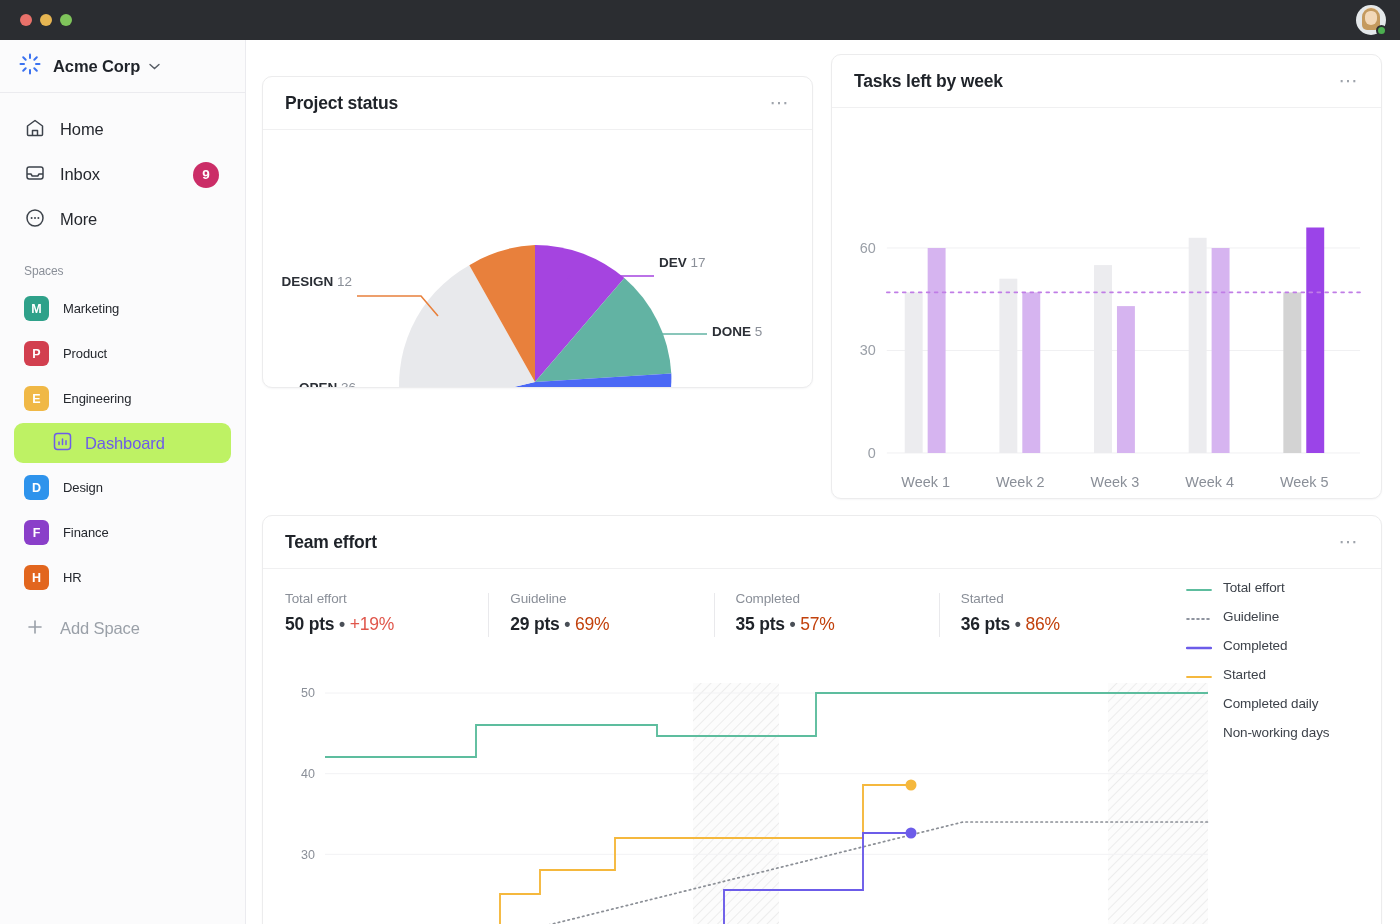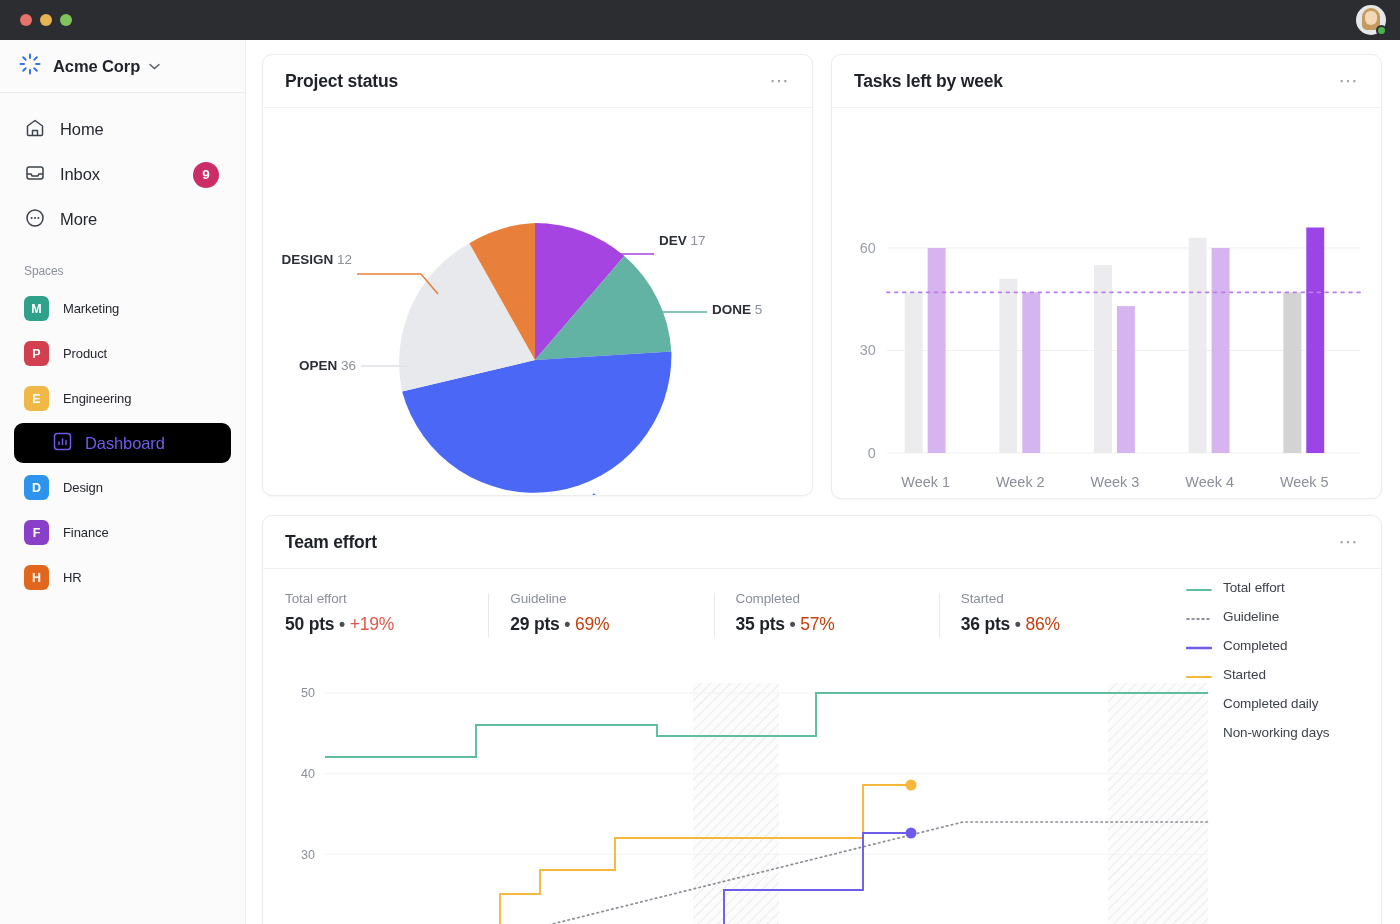--- a/index.html
+++ b/index.html
@@ -76,21 +76,21 @@
   .sq {
     width: 25px; height: 25px; border-radius: 6px; color: #fff;
     font-size: 12.5px; font-weight: 700; display: flex;
     align-items: center; justify-content: center; flex: 0 0 25px;
   }
   .space-label { font-size: 13px; color: #25282e; letter-spacing: -0.1px; }
   .sub-item {
     height: 40px; margin: 2px 0; display: flex; align-items: center; gap: 12px;
     padding: 0 10px 0 38px; border-radius: 9px; cursor: pointer;
   }
-  .sub-item.active { background: #000000; }
+  .sub-item.active { background: #bef264; }
   .sub-label { font-size: 16.5px; color: #6c5ce9; font-weight: 500; letter-spacing: -0.1px; }
   .add-space {
     height: 45px; display: flex; align-items: center; gap: 14px;
     padding: 0 10px; margin: 6px 14px 0 14px; border-radius: 8px; cursor: pointer;
   }
   .add-label { font-size: 16.5px; color: #9aa0a8; letter-spacing: -0.1px; }
 
   
   .main { flex: 1; background: #fff; padding: 14px 18px 0 16px; overflow: hidden; }
   .row { display: flex; gap: 18px; }
@@ -98,21 +98,21 @@
     background: #fff; border: 1px solid #ececed; border-radius: 10px;
     box-shadow: 0 1px 2px rgba(16,24,40,0.04); overflow: hidden;
   }
   .card-head {
     height: 53px; display: flex; align-items: center; justify-content: space-between;
     padding: 0 22px; border-bottom: 1px solid #f0f0f1;
   }
   .card-title { font-size: 17.5px; font-weight: 700; color: #1f2329; letter-spacing: -0.2px; }
   .kebab { color: #9ea3ab; font-size: 19px; letter-spacing: 1.5px; line-height: 10px; cursor: pointer; }
 
-  .card-pie { width: 551px; flex: 0 0 551px; height: 442px; }
+  .card-pie { width: 551px; flex: 0 0 551px; height: 312px; margin-top: 22px; }
   .card-bar { flex: 1; height: 445px; }
   .card-effort { margin-top: 16px; width: 100%; height: 420px; }
 
   .pie-body { position: relative; height: 391px; }
   .bar-body { position: relative; height: 391px; }
   .effort-body { position: relative; height: 366px; }
 
   .stats { display: flex; padding: 22px 22px 0 22px; }
   .stat { flex: 1; padding-left: 22px; position: relative; }
   .stat:first-child { padding-left: 0; }
@@ -242,20 +242,29 @@
         <div class="space-item">
           <span class="sq" style="background:#8a3fc9">F</span>
           <span class="space-label">Finance</span>
         </div>
         <div class="space-item">
           <span class="sq" style="background:#e2661e">H</span>
           <span class="space-label">HR</span>
         </div>
       </div>
 
+      <div class="add-space">
+        <span>
+          <svg width="22" height="22" viewBox="0 0 22 22" stroke="#9aa0a8" stroke-width="1.6" stroke-linecap="round">
+            <line x1="11" y1="5" x2="11" y2="17"></line>
+              <line x1="5" y1="11" x2="17" y2="11"></line>
+          </svg>
+        </span>
+        <span class="add-label">Add Space</span>
+      </div>
     </div>
 
     <div class="main">
 
       <div class="row">
 
         <div class="card card-pie">
           <div class="card-head">
             <span class="card-title">Project status</span>
             <span class="kebab">⋯</span>

